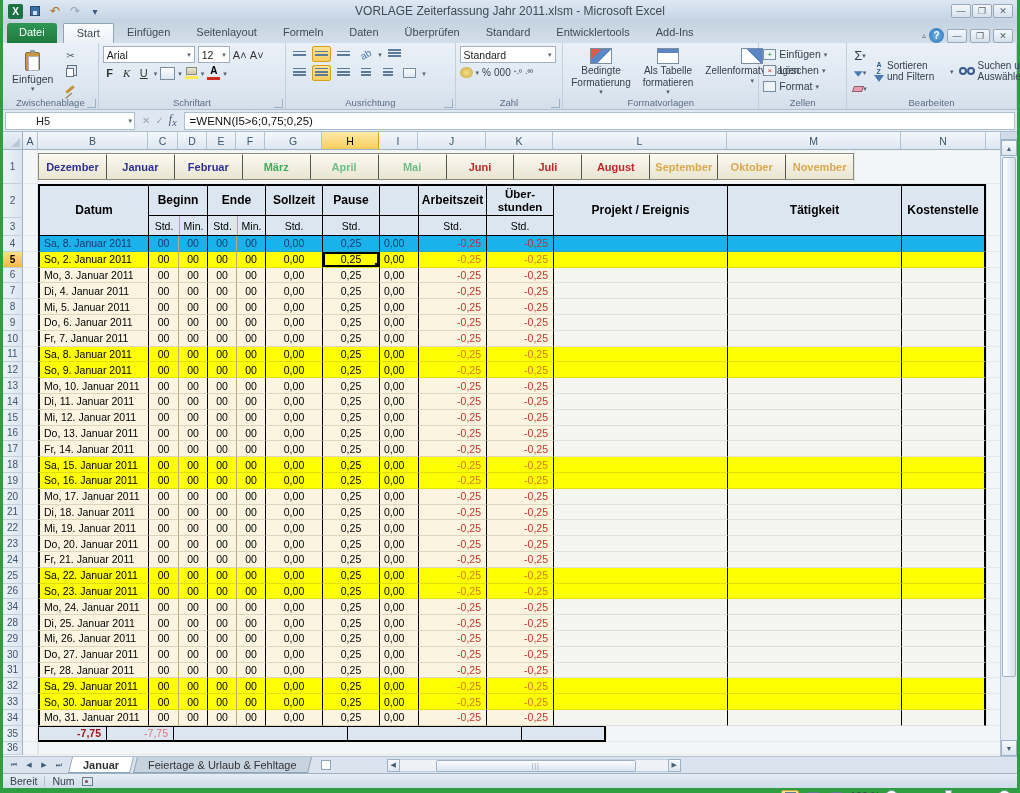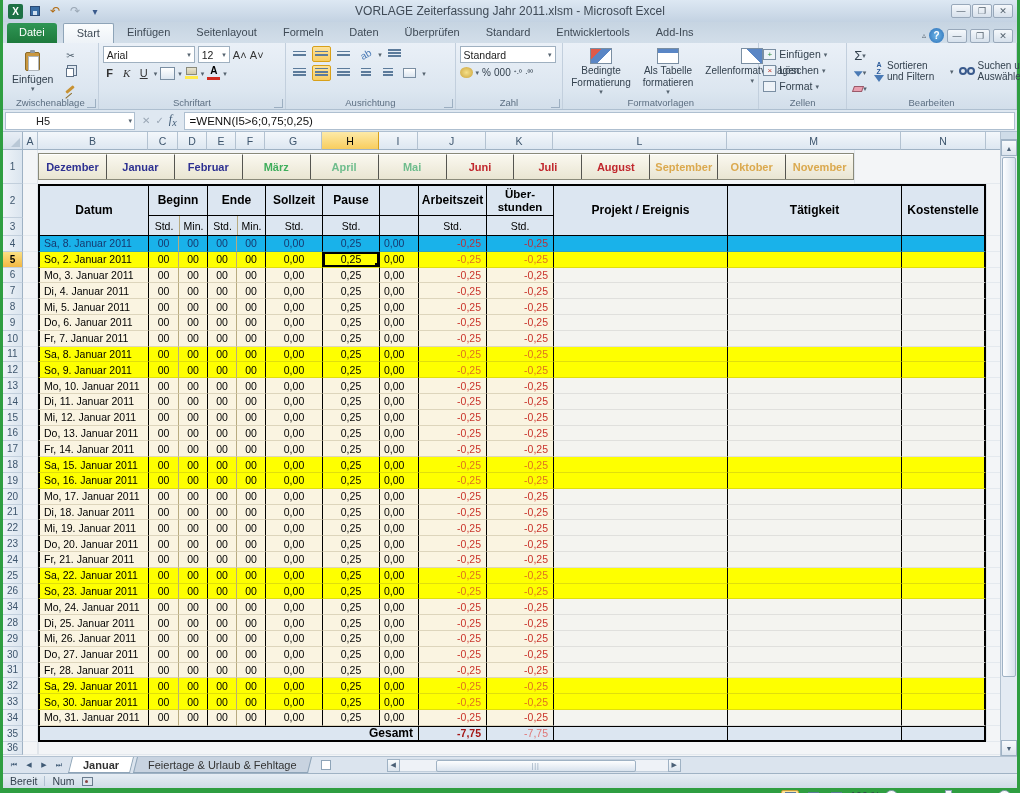--- a/index.html
+++ b/index.html
@@ -1073,21 +1073,20 @@
           <div class="cell rt neg-n bl bg-norm" style="width: 68px;">-0,25</div>
           <div class="cell rt neg-n bl bg-norm" style="width: 67px;">-0,25</div>
           <div class="cell lt bl bg-lmn lmn" style="width: 174px;"></div>
           <div class="cell lt bl bg-lmn lmn" style="width: 174px;"></div>
           <div class="cell lt bR bl bg-lmn lmn" style="width: 85px;"></div>
           <div class="ofill"></div>
         </div>
         <div class="grow" style="height: 16px;">
           <div class="rowhdr">35</div>
           <div class="acol"></div>
-          <div class="cell rt bg-tot bL tot-label" style="width: 380px; border-top: 1px solid rgb(0, 0, 0); border-bottom: 2px solid rgb(0, 0, 0);">Gesamt</div>
           <div class="cell rt bg-tot tot-j bl" style="width: 68px; border-top: 1px solid rgb(0, 0, 0); border-bottom: 2px solid rgb(0, 0, 0);">-7,75</div>
           <div class="cell rt bg-tot tot-k bl" style="width: 67px; border-top: 1px solid rgb(0, 0, 0); border-bottom: 2px solid rgb(0, 0, 0);">-7,75</div>
           <div class="cell lt bg-tot bl" style="width: 174px; border-top: 1px solid rgb(0, 0, 0); border-bottom: 2px solid rgb(0, 0, 0);"></div>
           <div class="cell lt bg-tot bl" style="width: 174px; border-top: 1px solid rgb(0, 0, 0); border-bottom: 2px solid rgb(0, 0, 0);"></div>
           <div class="cell lt bg-tot bR bl" style="width: 85px; border-top: 1px solid rgb(0, 0, 0); border-bottom: 2px solid rgb(0, 0, 0);"></div>
           <div class="ofill"></div>
         </div>
         <div class="grow" style="height: 13px;">
           <div class="rowhdr">36</div>
           <div class="acol"></div>

